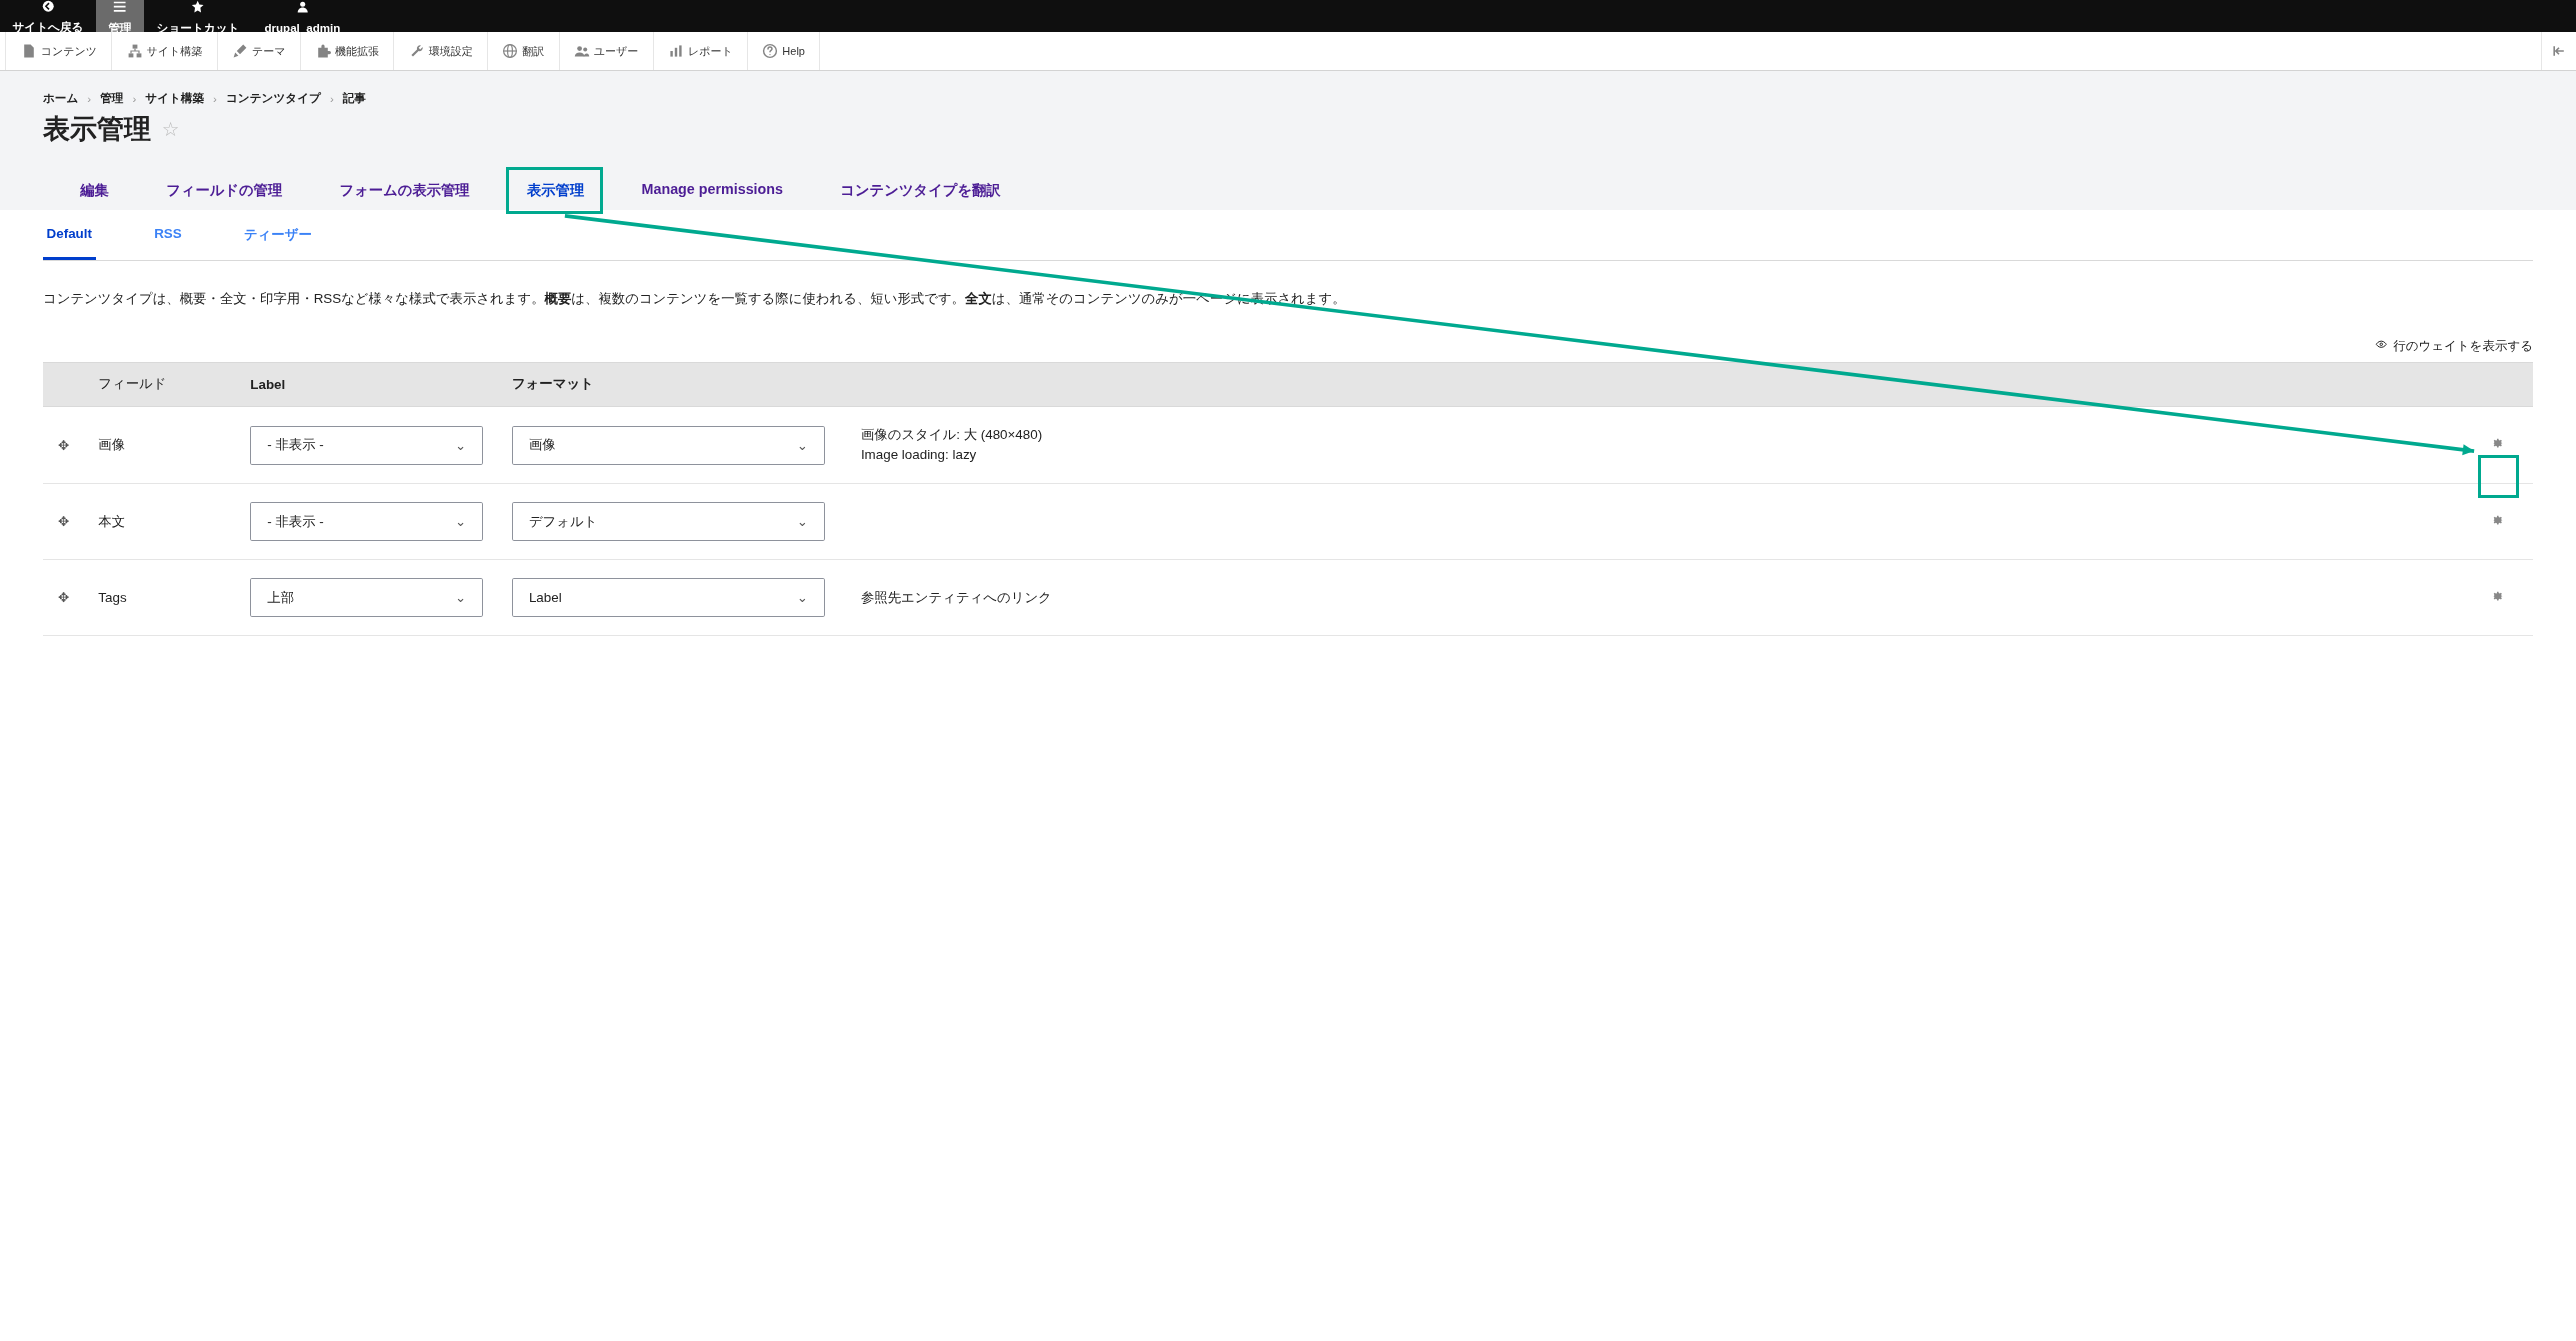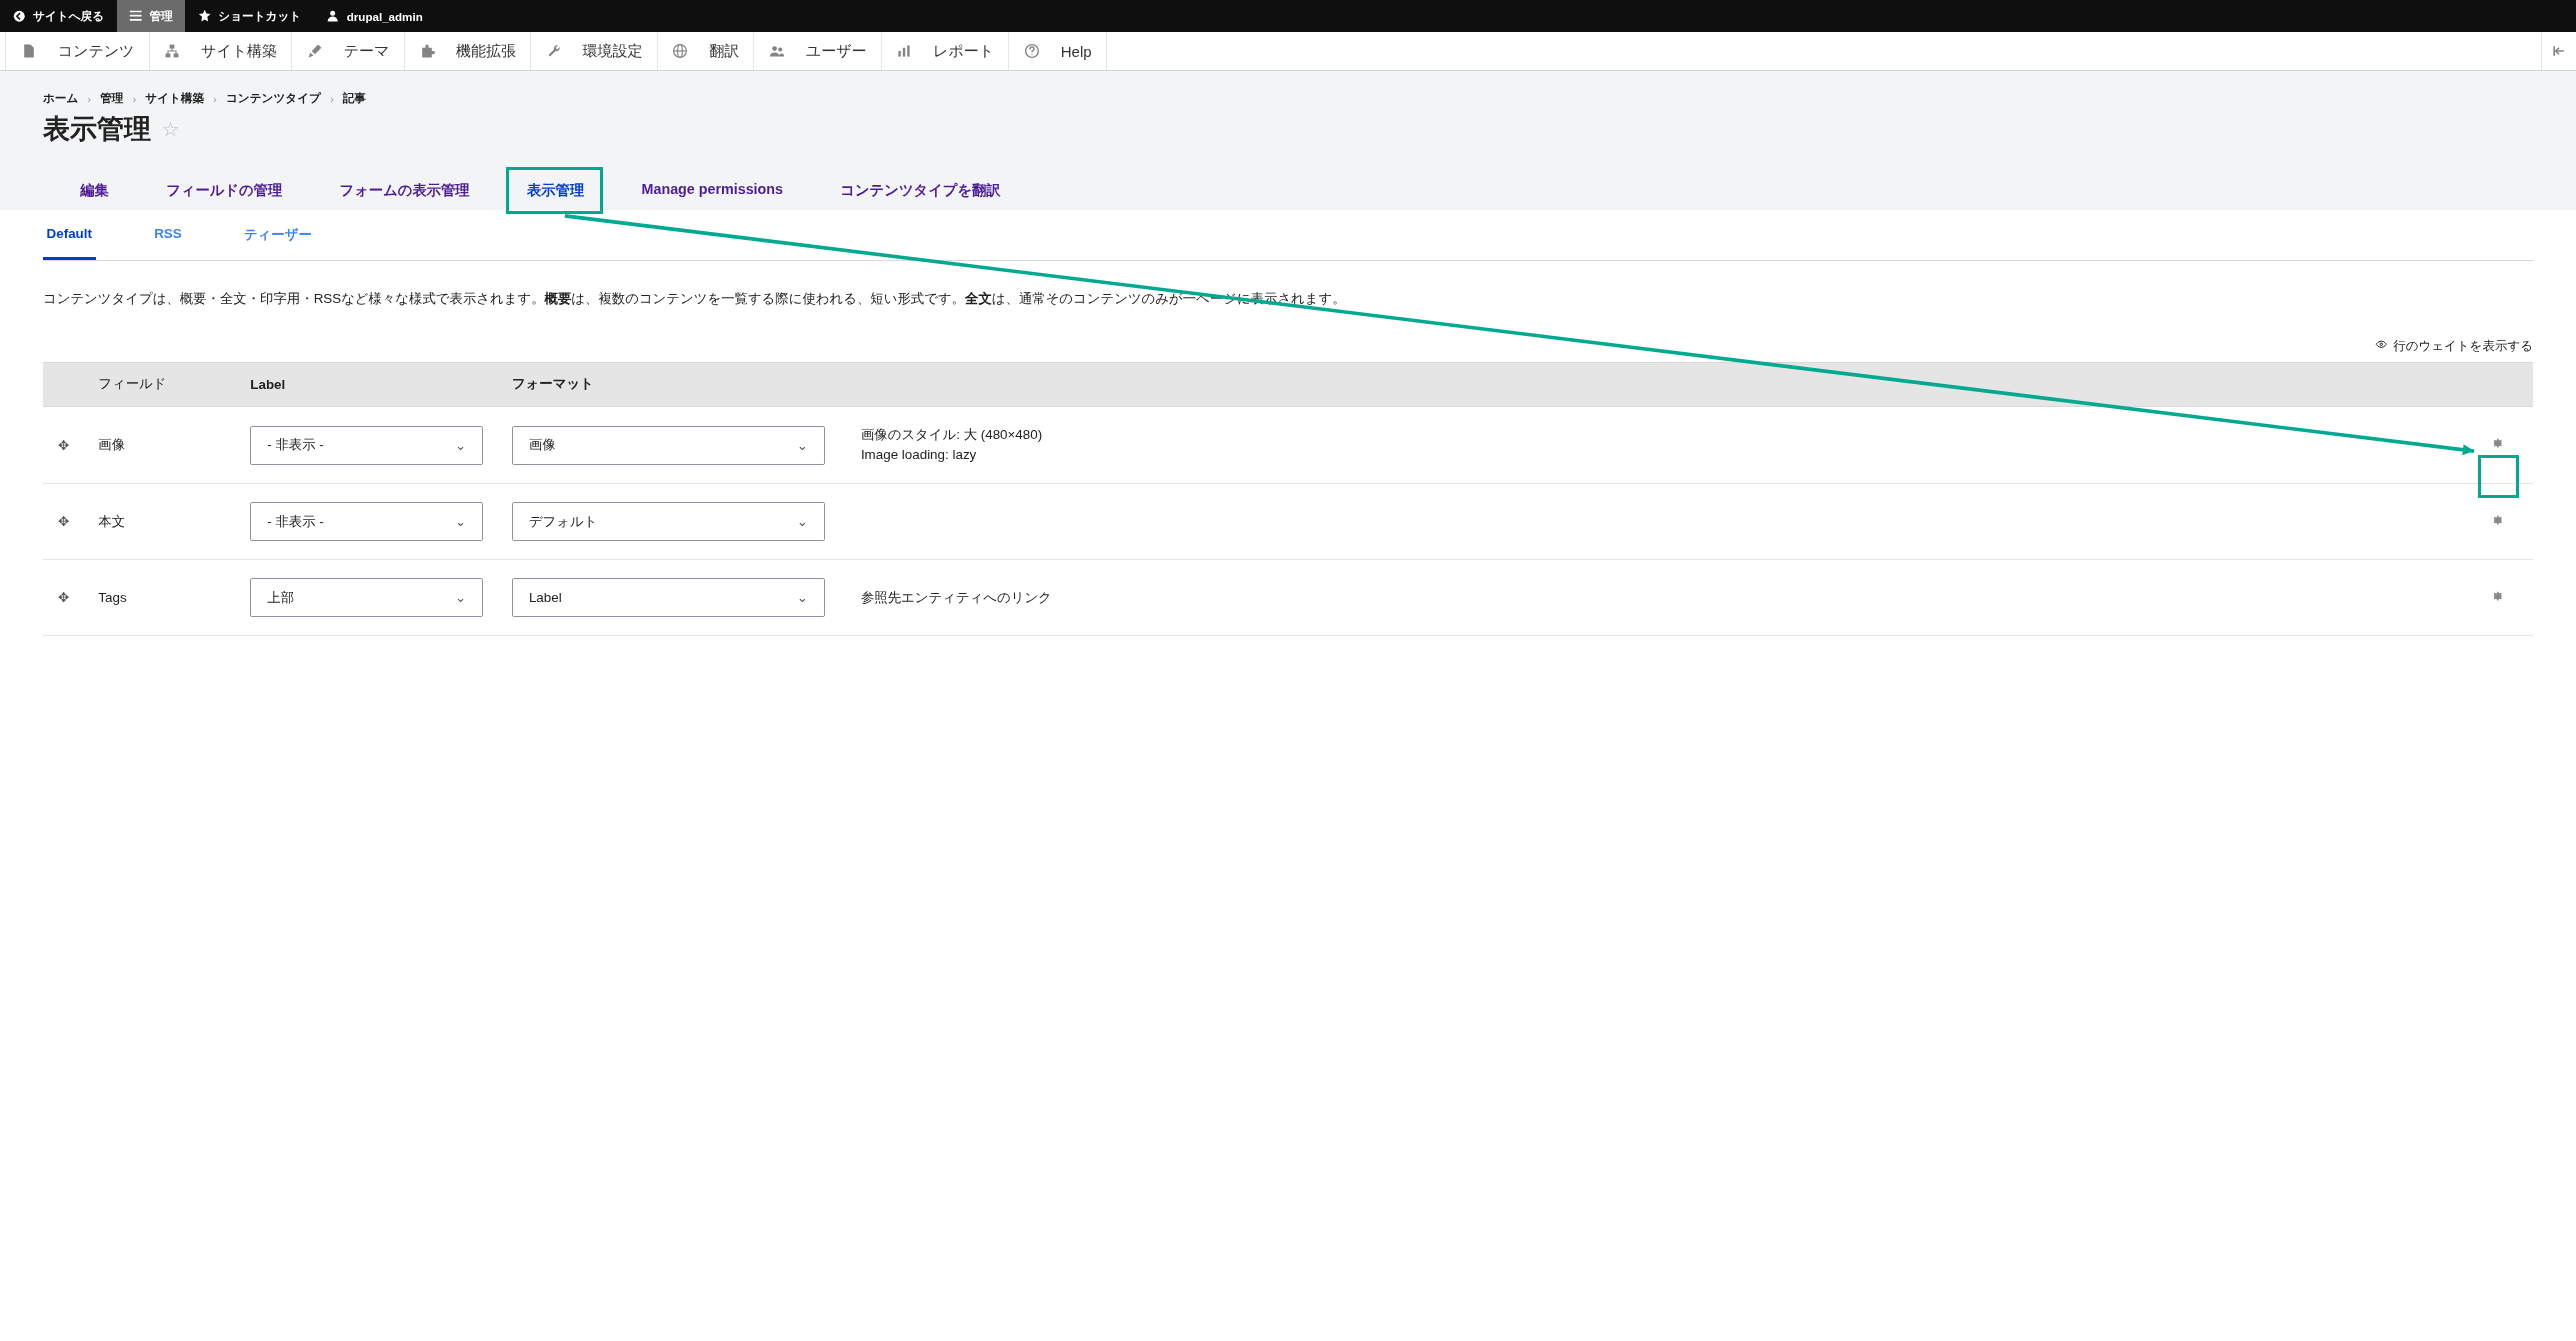--- a/index.html
+++ b/index.html
@@ -1,26 +1,26 @@
 <!DOCTYPE html>
 <html style="font-size:14.3px"><head>
   <meta charset="utf-8">
   <style>
     * { margin: 0; padding: 0; box-sizing: border-box; }
     body { font-family: -apple-system, BlinkMacSystemFont, "Segoe UI", sans-serif; font-size: 12.5px; color: #222; background: #fff; }
 
     
     .toolbar { background: #0f0f0f; height: 32px; display: flex; align-items: stretch; color: #fff; }
-    .toolbar-item { display: flex; align-items: center; padding: 0 12.5px; font-size: 11.6px; font-weight: 600; cursor: pointer; gap: 7.2px; }
+    .toolbar-item { display: flex; align-items: center; padding: 0 12.5px; font-size: 11.6px; font-weight: 600; cursor: pointer; gap: 7.2px; flex-direction: column; }
     .toolbar-item.active { background: #6b6b6b; }
     .tb-icon { width: 13.4px; height: 13.4px; display: inline-flex; align-items: center; justify-content: center; }
 
     
     .admin-menu { background: #fff; border-bottom: 0.9px solid #d3d3d3; height: 39px; display: flex; align-items: stretch; position: relative; box-shadow: 0 0.9px 1.8px rgba(0,0,0,0.05);}
-    .admin-item { display: flex; align-items: center; padding: 0 14.3px; gap: 21px; font-size: 15px; color: #333; cursor: pointer; border-right: 0.9px solid #e6e6e6;}
+    .admin-item { display: flex; align-items: center; padding: 0 14.3px; gap: 4px; font-size: 11px; color: #333; cursor: pointer; border-right: 0.9px solid #e6e6e6;}
     .admin-item:first-child { border-left: 0.9px solid #e6e6e6; margin-left: 5.4px;}
     .admin-icon { width: 16px; height: 16px; color: #848484; }
     .admin-collapse { margin-left: auto; padding: 0 9px; display: flex; align-items: center; color: #848484; cursor: pointer; border-left: 0.9px solid #e6e6e6;}
 
     
     .page-header-wrap { background: #f3f4f6; padding: 19.7px 43px 0 43px; }
     .breadcrumb { font-size: 11.6px; display: flex; gap: 9px; align-items: center; color: #222; font-weight: 600;}
     .breadcrumb .sep { color: #999; font-weight: 400;}
     .page-title-row { display: flex; align-items: center; gap: 10.7px; margin-top: 5.4px; }
     .page-title { font-size: 27px; font-weight: 700; }

